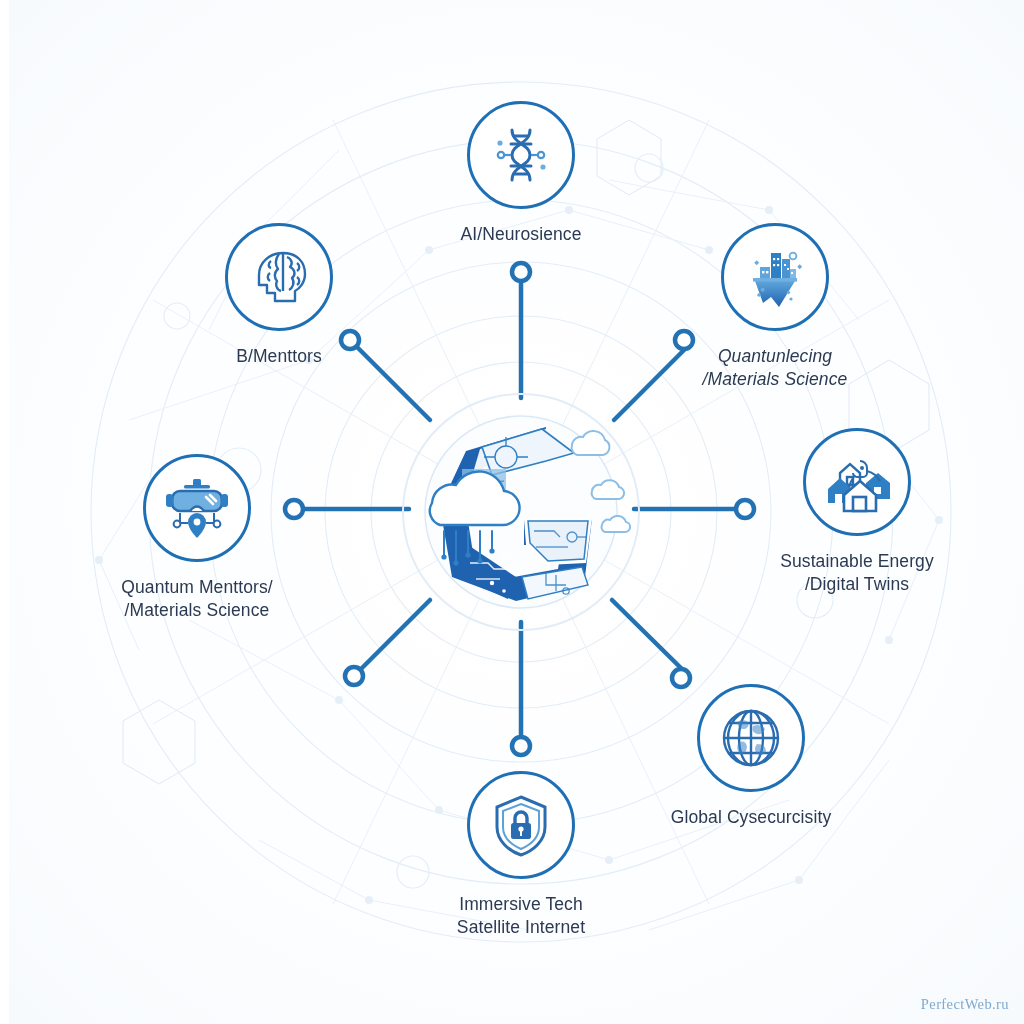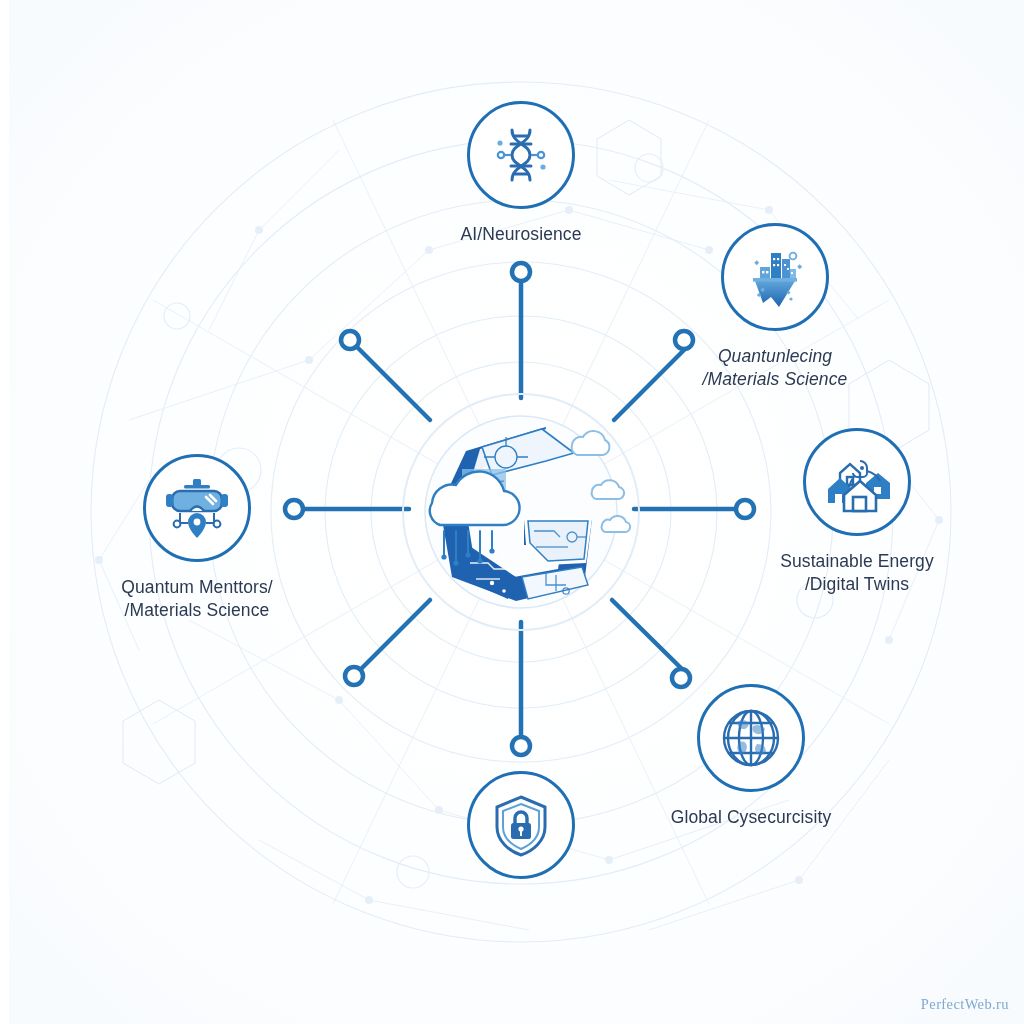--- a/index.html
+++ b/index.html
@@ -358,20 +358,22 @@
     <div class="node-circle">
       <svg width="64" height="68" viewBox="0 0 64 68">
         <path d="M32 6 L56 16 L56 36 C56 50 44 60 32 64 C20 60 8 50 8 36 L8 16 Z" fill="#ffffff" stroke="#2a6cb0" stroke-width="3"></path>
         <path d="M32 13 L50 20 L50 36 C50 47 41 54 32 58 C23 54 14 47 14 36 L14 20 Z" fill="none" stroke="#5ca2d8" stroke-width="2"></path>
         <rect x="22" y="32" width="20" height="16" rx="2.5" fill="#2a6cb0"></rect>
         <path d="M26 32 L26 27 a6 6 0 0 1 12 0 L38 32" fill="none" stroke="#2a6cb0" stroke-width="3.4"></path>
         <circle cx="32" cy="38" r="2.6" fill="#ffffff"></circle>
         <rect x="31" y="39" width="2" height="6" fill="#ffffff"></rect>
       </svg>
     </div>
+    <div class="node-label">Immersive Tech
+Satellite Internet</div>
   </div>
 
 
   <div class="node" style="left:188px; top:454px;">
     <div class="node-circle">
       <svg width="70" height="66" viewBox="0 0 70 66">
         <rect x="31" y="4" width="8" height="7" rx="1.5" fill="#2f7fc4"></rect>
         <rect x="22" y="10" width="26" height="3.5" rx="1.5" fill="#2f7fc4"></rect>
         <rect x="10" y="16" width="50" height="20" rx="8" fill="#6fb0e0" stroke="#2a6cb0" stroke-width="2.6"></rect>
         <path d="M10 22 L10 30 M60 22 L60 30" stroke="#2a6cb0" stroke-width="2.6"></path>
@@ -389,16 +391,33 @@
           <circle cx="55" cy="49" r="3.4" fill="#ffffff"></circle>
         </g>
         <path d="M35 38 a9 9 0 0 1 9 9 c0 7 -9 16 -9 16 c0 0 -9 -9 -9 -16 a9 9 0 0 1 9 -9 Z" fill="#2f7fc4"></path>
         <circle cx="35" cy="47" r="3.4" fill="#ffffff"></circle>
       </svg>
     </div>
     <div class="node-label">Quantum Menttors/
 /Materials Science</div>
   </div>
 
+  <div class="node" style="left:270px; top:223px;">
+    <div class="node-circle">
+      <svg width="68" height="64" viewBox="0 0 68 64">
+        <g stroke="#2a6cb0" stroke-width="2.4" fill="none" stroke-linejoin="round">
+          <path d="M14 30 C14 17 25 8 38 8 C52 8 60 17 60 29 C60 38 54 44 50 46 L50 56 L30 56 L30 48 L22 48 L22 40 L14 40 Z"></path>
+          <path d="M34 9 C30 14 30 20 33 24 C29 27 29 33 32 36 C30 40 32 45 36 46"></path>
+          <path d="M38 8 L38 46"></path>
+          <path d="M42 12 C47 14 48 19 45 22 C50 24 51 30 47 33 C50 37 48 43 44 45"></path>
+          <path d="M26 16 C23 18 23 22 26 23"></path>
+          <path d="M25 28 C22 30 22 34 25 36"></path>
+          <path d="M52 18 C55 20 55 24 52 26"></path>
+          <path d="M52 32 C55 34 55 38 52 40"></path>
+        </g>
+      </svg>
+    </div>
+    <div class="node-label">B/Menttors</div>
+  </div>
 
   <div id="watermark">PerfectWeb.ru</div>
 
 </div>
 
 </body></html>

